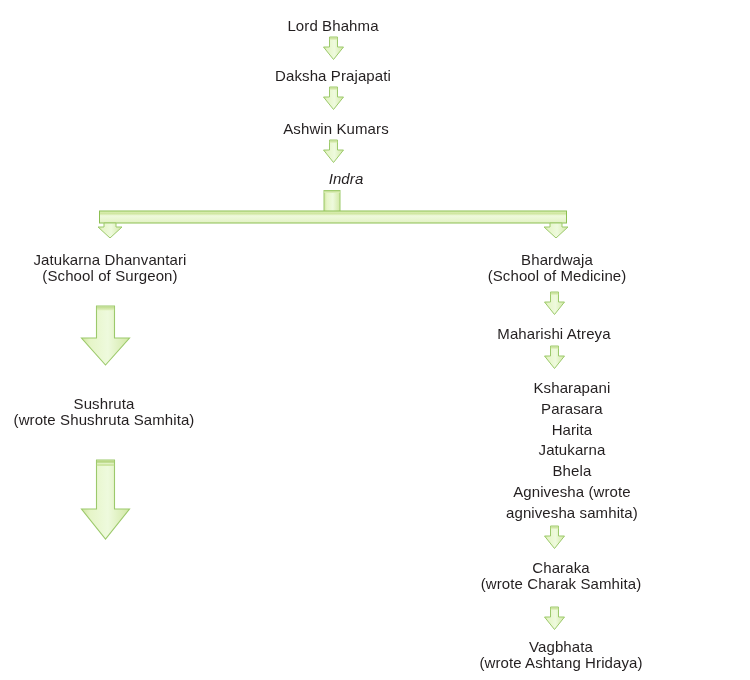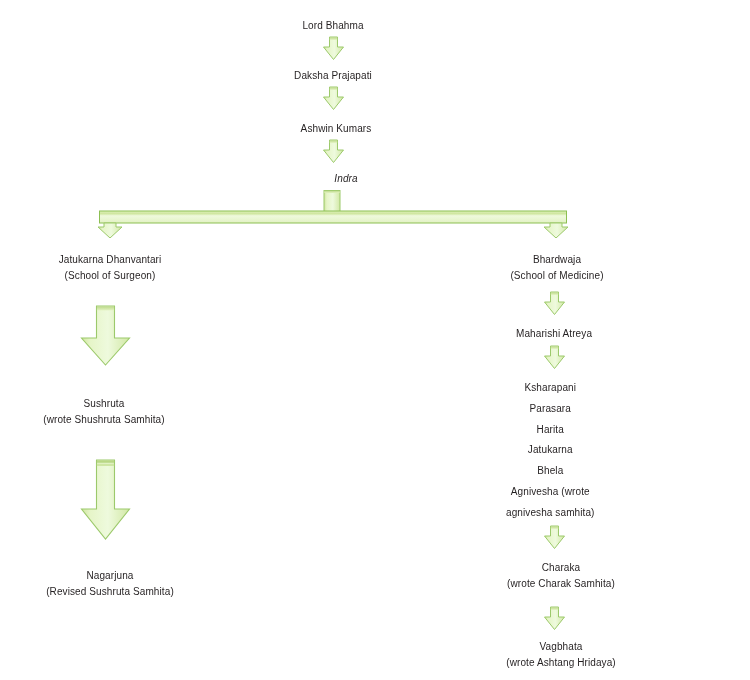--- a/index.html
+++ b/index.html
@@ -8,21 +8,21 @@
     background:#ffffff;
     font-family:"Liberation Sans", sans-serif;
     color:#231f20;
     position:relative;
     overflow:hidden;
   }
   #canvas{position:absolute;left:0;top:0;width:750px;height:680px;}
 
   .node{
     position:absolute;
-    font-size:10px;
+    font-size:15px;
     line-height:15.5px;
     color:#231f20;
     white-space:nowrap;
     letter-spacing:.1px;
   }
   .node.center{text-align:center;transform:translateX(-50%);}
   .node.left{text-align:center;}
   .node .ln{display:block;}
 
   
@@ -130,24 +130,20 @@
   </div>
 
   <div class="arrow" style="left:80px;top:459px;">
     <svg width="52" height="82" viewBox="0 0 52 82">
       <path d="M16.5 1 H34.5 V50 H49.5 L25.5 80 L1.5 50 H16.5 Z" fill="url(#gArrow)" stroke="#9cc96b" stroke-width="1.1"></path>
       <rect x="16.9" y="1.4" width="17.2" height="2.4" fill="#b9d785"></rect>
       <rect x="16.9" y="4.6" width="17.2" height="2.4" fill="#cfe6a4"></rect>
     </svg>
   </div>
 
-  <div class="node center" style="left:110px;top:568px;">
-    <span class="ln">Nagarjuna</span>
-    <span class="ln">(Revised Sushruta Samhita)</span>
-  </div>
 
   <div class="node center" style="left:557px;top:252px;">
     <span class="ln">Bhardwaja</span>
     <span class="ln">(School of Medicine)</span>
   </div>
 
   <div class="arrow" style="left:543px;top:291px;">
     <svg width="23" height="25" viewBox="0 0 23 25">
       <path d="M7.5 1 H15.5 V11 H21.5 L11.5 23.5 L1.5 11 H7.5 Z" fill="url(#gArrow)" stroke="#9cc96b" stroke-width="1"></path>
       <rect x="7.8" y="1.3" width="7.4" height="2.6" fill="url(#gShaftTop)"></rect>

